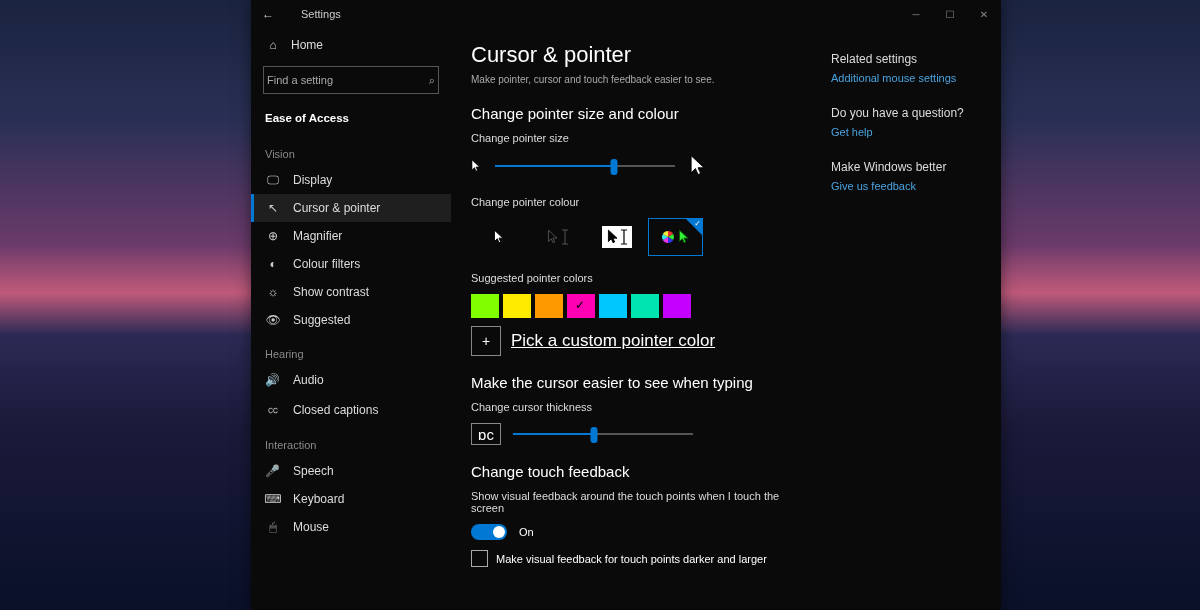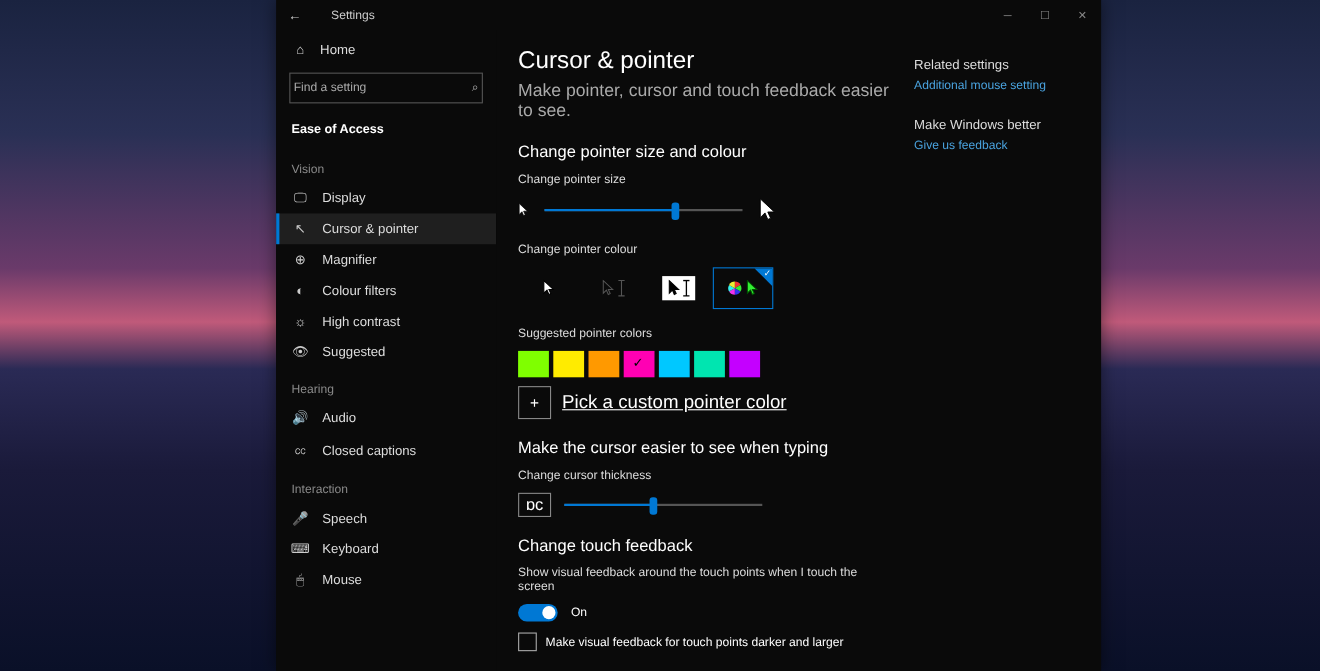--- a/index.html
+++ b/index.html
@@ -36,21 +36,21 @@
   .crumb{font-weight:600;padding:10px 14px 10px 14px;color:#fff;font-size:11.5px;}
   .grouplabel{color:#8a8a8a;font-size:11px;padding:14px 14px 6px 14px;}
   .navitem{display:flex;align-items:center;gap:12px;padding:7px 14px;position:relative;cursor:default;}
   .navitem.active{background:#1f1f1f;}
   .navitem.active::before{content:"";position:absolute;left:0;top:0;bottom:0;width:3px;background:#0078d4;}
   .ico{width:16px;display:inline-flex;justify-content:center;color:#ccc;font-size:12px;}
   .main{flex:1;display:flex;min-width:0;}
   .content{flex:1;padding:6px 20px 16px 20px;min-width:0;overflow:hidden;}
   .aside{width:160px;flex:0 0 160px;padding:24px 10px 0 0;}
   h1{font-weight:300;font-size:22px;margin:8px 0 6px 0;}
-  .caption{color:#aaa;font-size:16px;margin-bottom:20px;}
+  .caption{color:#aaa;font-size:10px;margin-bottom:20px;}
   h2{font-weight:400;font-size:15px;margin:14px 0 10px 0;}
   .label{font-size:11px;color:#ddd;margin:8px 0 10px 0;}
   .sliderrow{display:flex;align-items:center;gap:14px;margin:6px 0 18px 0;}
   .cursor-sm{font-size:12px;color:#fff;}
   .cursor-lg{font-size:22px;color:#fff;}
   .slider{position:relative;width:180px;height:18px;}
   .track{position:absolute;left:0;right:0;top:8px;height:2px;background:#555;}
   .fill{position:absolute;left:0;top:8px;height:2px;background:#0078d4;}
   .thumb{position:absolute;top:2px;width:7px;height:16px;background:#0078d4;border-radius:3px;transform:translateX(-50%);}
   .tilerow{display:flex;gap:4px;margin-bottom:16px;}
@@ -115,21 +115,21 @@
             <div class="navitem">
               <span class="ico">⊕</span>
               <span>Magnifier</span>
             </div>
             <div class="navitem">
               <span class="ico">◐</span>
               <span>Colour filters</span>
             </div>
             <div class="navitem">
               <span class="ico">☼</span>
-              <span>High contrast</span>
+              <span>Show contrast</span>
             </div>
             <div class="navitem">
               <span class="ico">👁</span>
               <span>Suggested</span>
             </div>
             <div class="grouplabel">Hearing</div>
             <div class="navitem">
               <span class="ico">🔊</span>
               <span>Audio</span>
             </div>
@@ -269,21 +269,25 @@
           </div>
           <div class="chkrow">
             <div class="chkbox"></div>
             <span style="font-size:11px;">Make visual feedback for touch points darker and larger</span>
           </div>
         </div>
 
         <div class="aside">
           <div class="section">
             <h3>Related settings</h3>
-            <span class="link">Additional mouse setting</span>
+            <span class="link">Additional mouse settings</span>
+          </div>
+          <div class="section">
+            <h3>Do you have a question?</h3>
+            <span class="link">Get help</span>
           </div>
           <div class="section">
             <h3>Make Windows better</h3>
             <span class="link">Give us feedback</span>
           </div>
         </div>
       </div>
     </div>
   </div>
 </div>

